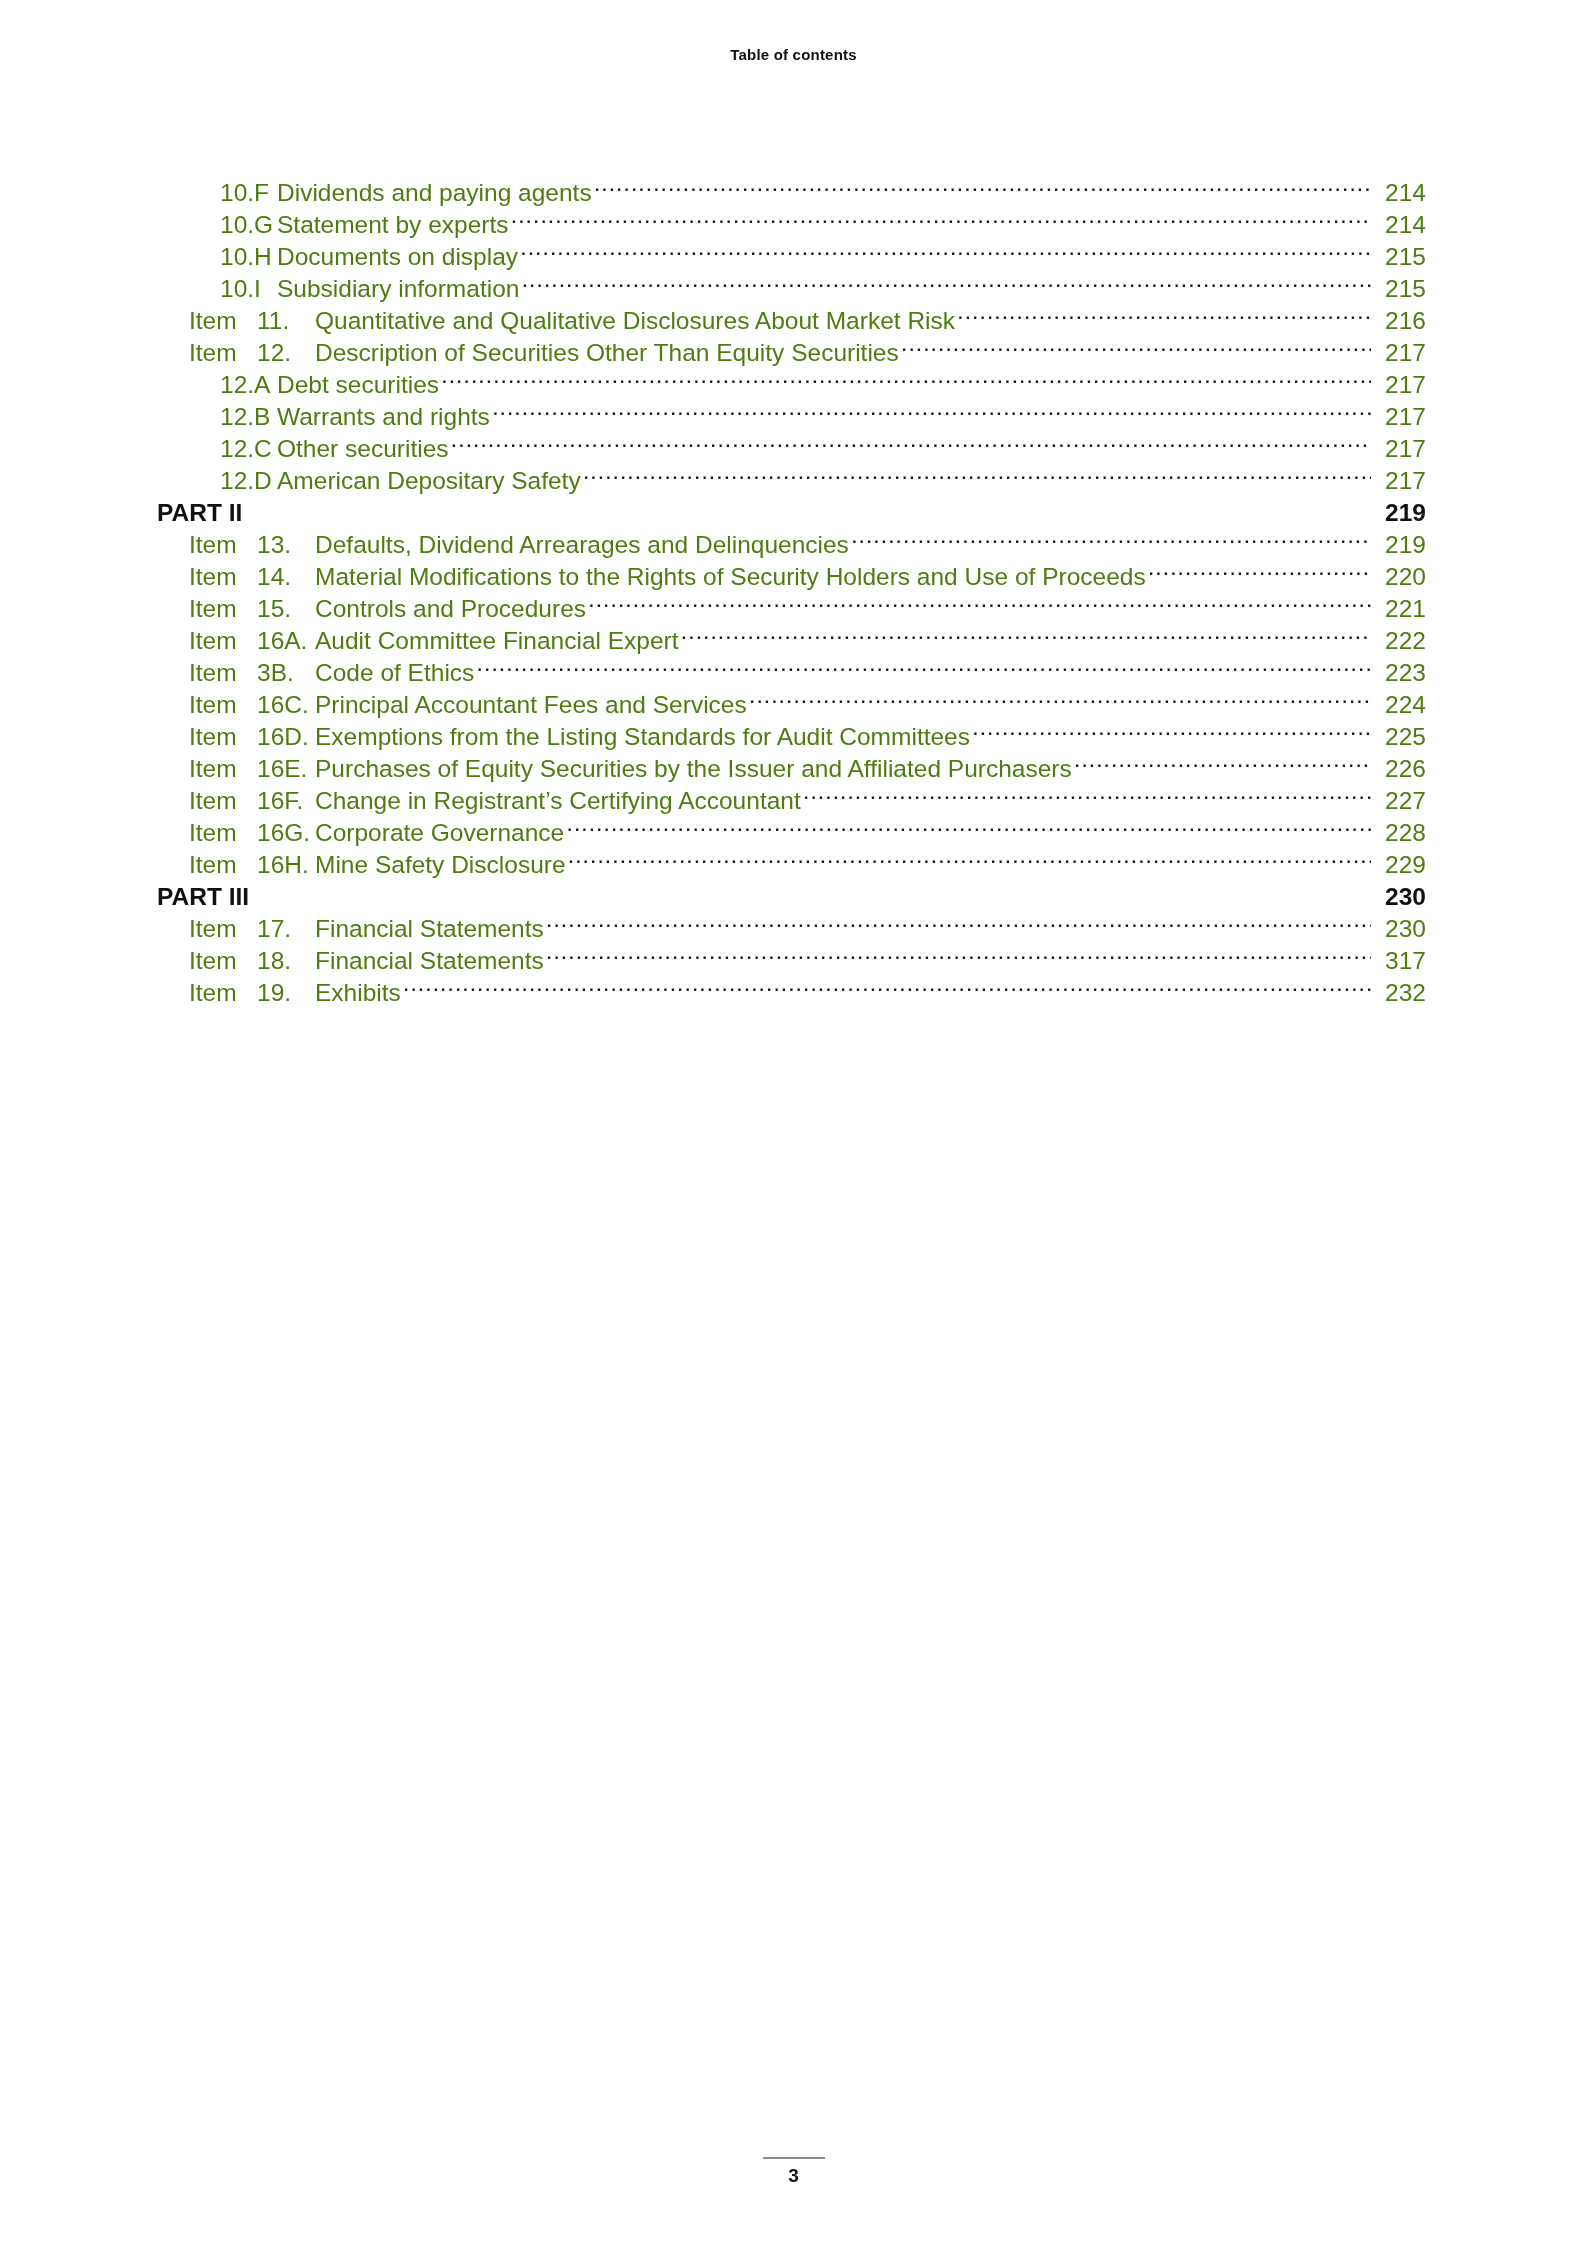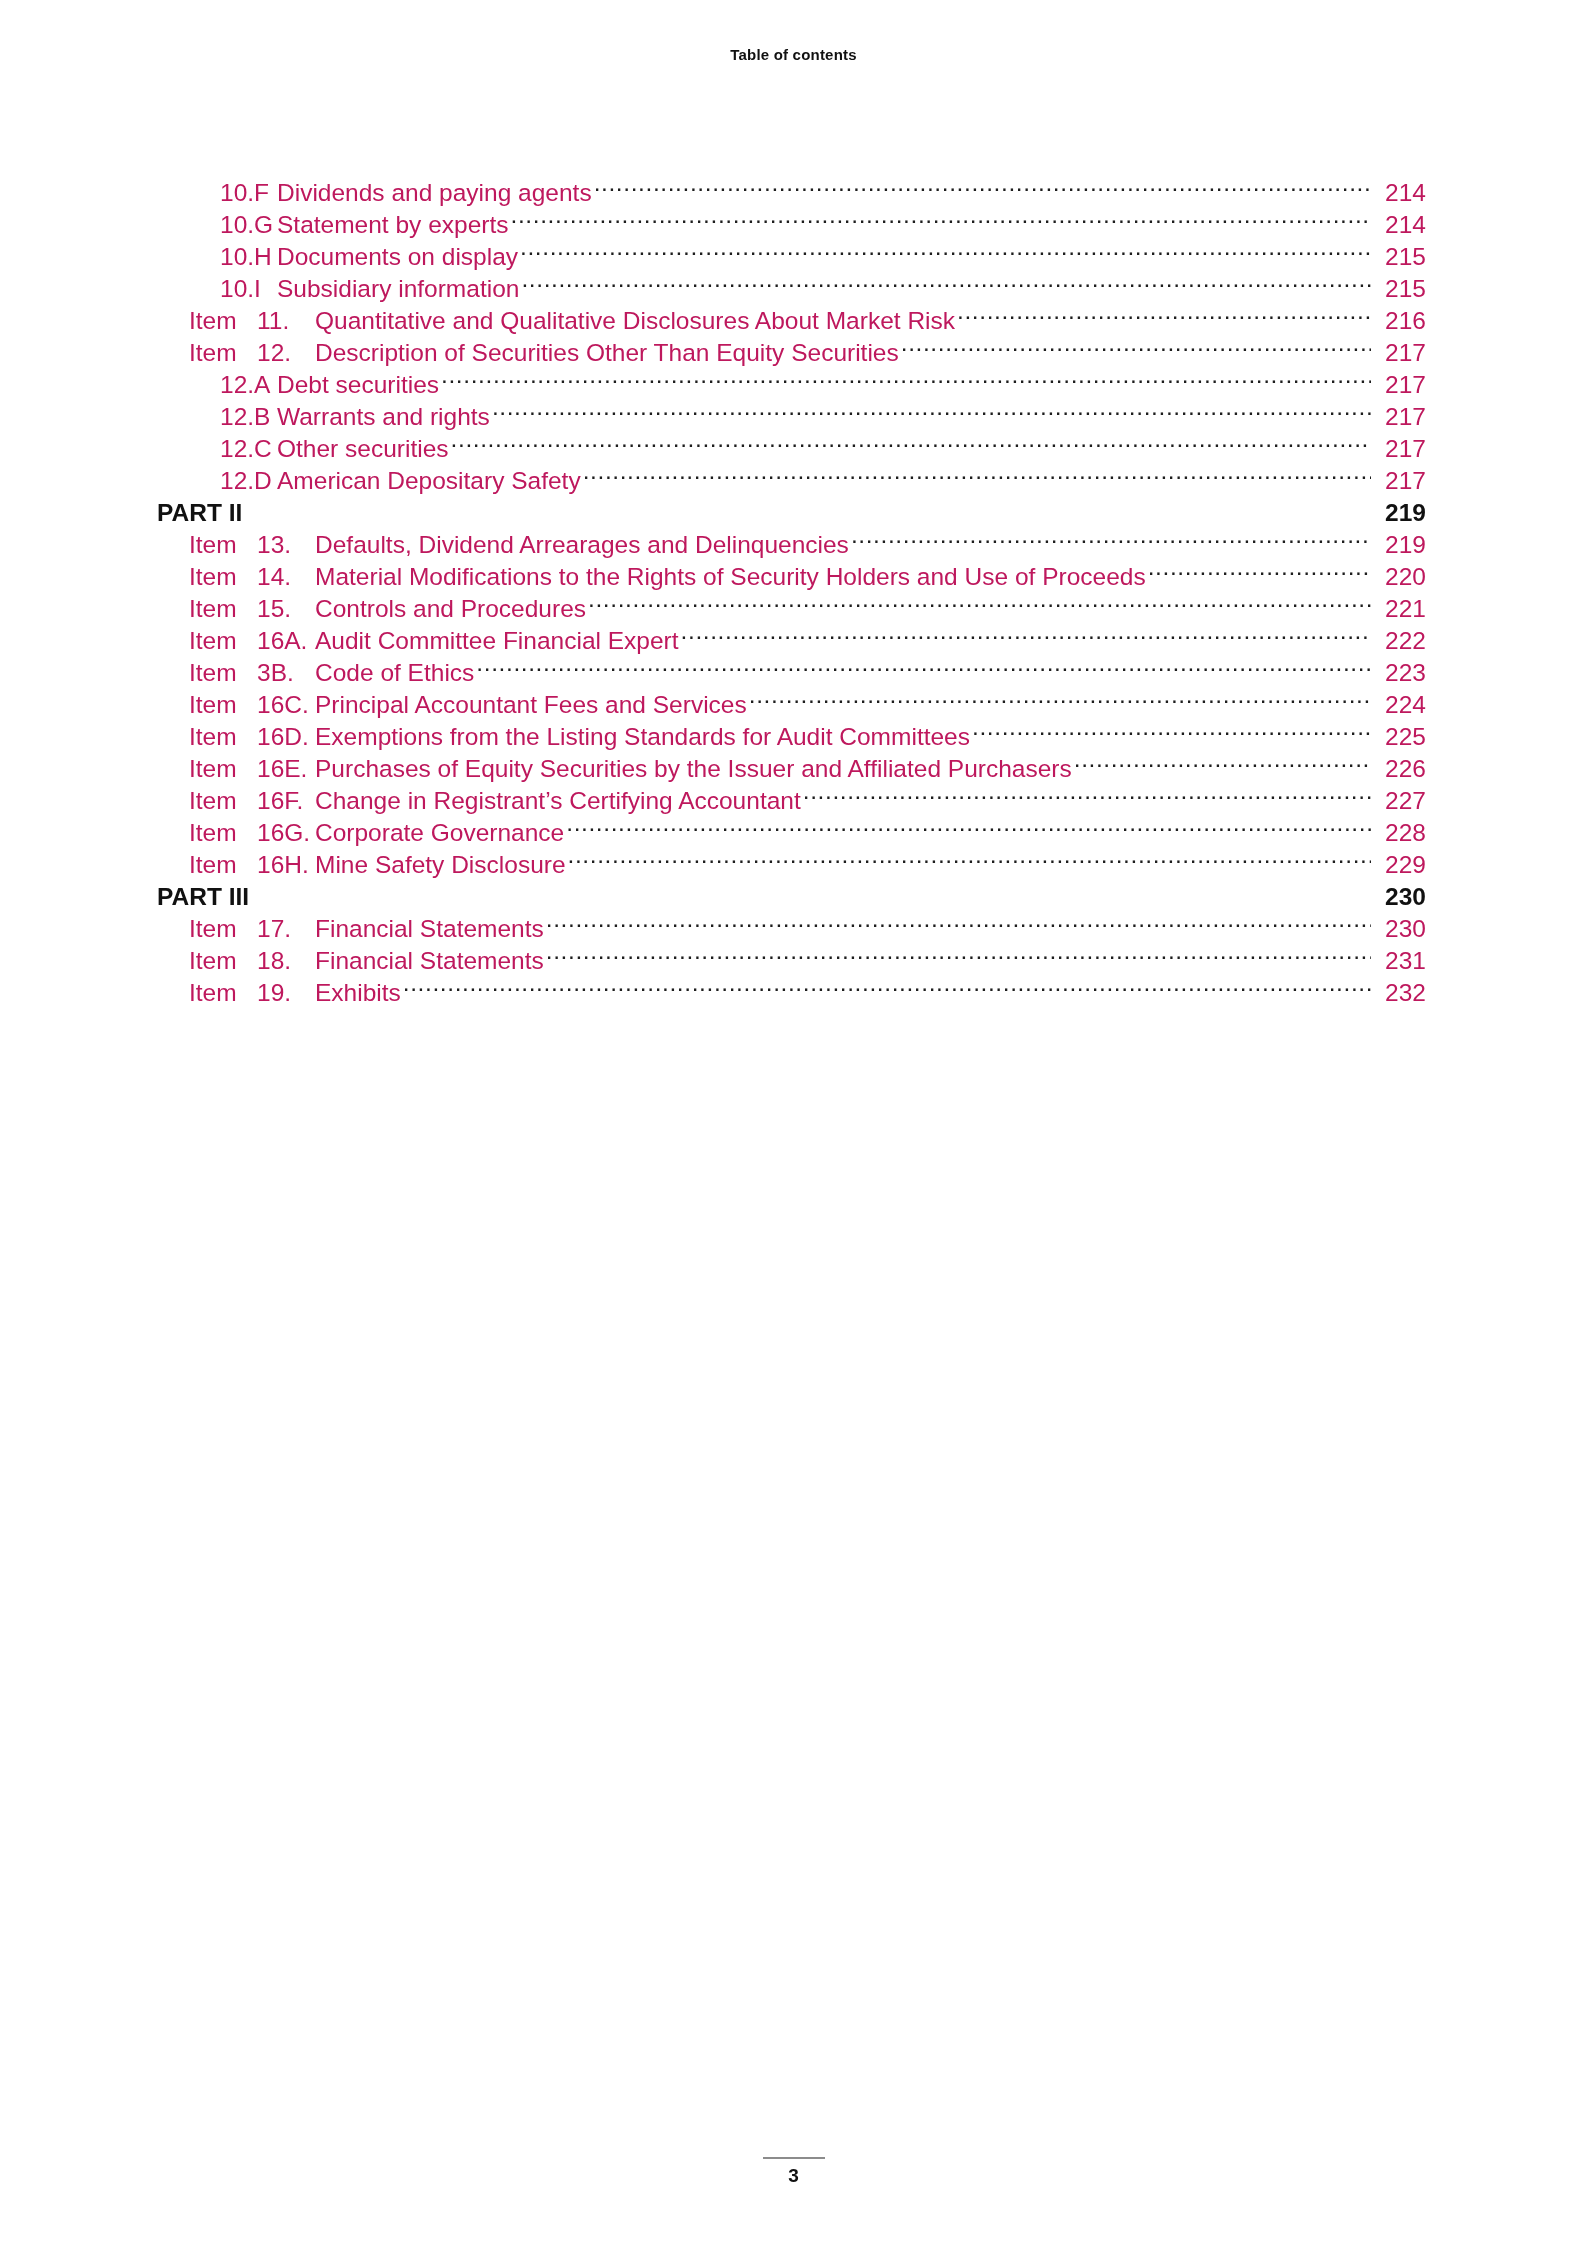--- a/index.html
+++ b/index.html
@@ -36,21 +36,21 @@
     left: 157px;
     width: 1269px;
   }
 
   .toc-row {
     display: flex;
     align-items: baseline;
     height: 32px;
     font-size: 24.5px;
     line-height: 32px;
-    color: #be185d;
+    color: #4d7c0f;
     white-space: nowrap;
   }
 
   
   .label {
     flex: 0 0 auto;
     display: flex;
     align-items: baseline;
   }
   .label .word {
@@ -362,21 +362,21 @@
       <div class="leader"></div>
       <div class="pageno">230</div>
     </div>
     <div class="toc-row lvl-item">
       <div class="label">
         <span class="word">Item</span>
         <span class="num">18.</span>
       </div>
       <div class="title">Financial Statements</div>
       <div class="leader"></div>
-      <div class="pageno">231</div>
+      <div class="pageno">317</div>
     </div>
     <div class="toc-row lvl-item">
       <div class="label">
         <span class="word">Item</span>
         <span class="num">19.</span>
       </div>
       <div class="title">Exhibits</div>
       <div class="leader"></div>
       <div class="pageno">232</div>
     </div>

